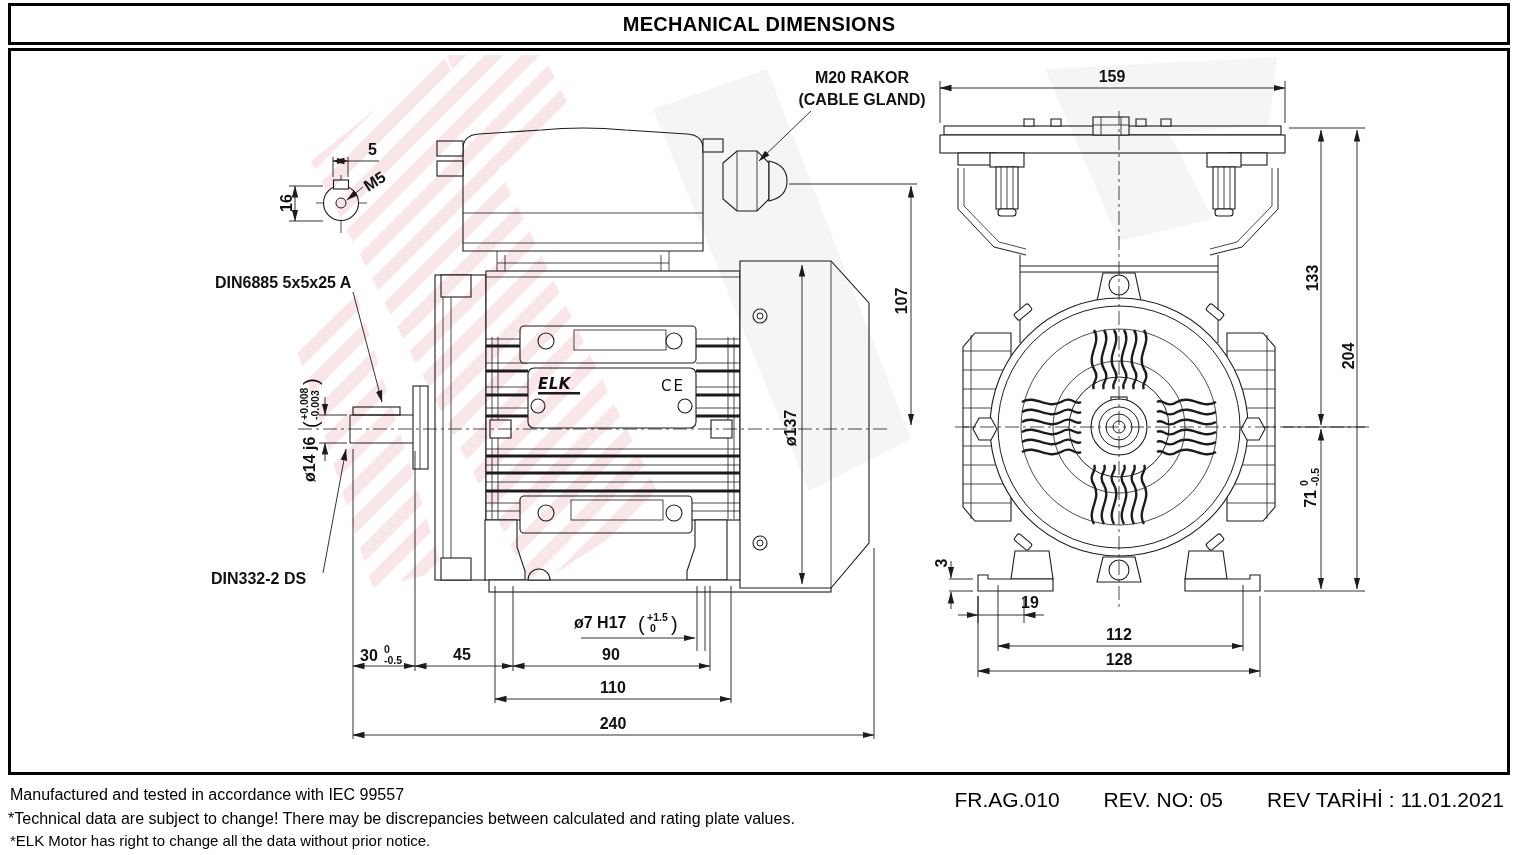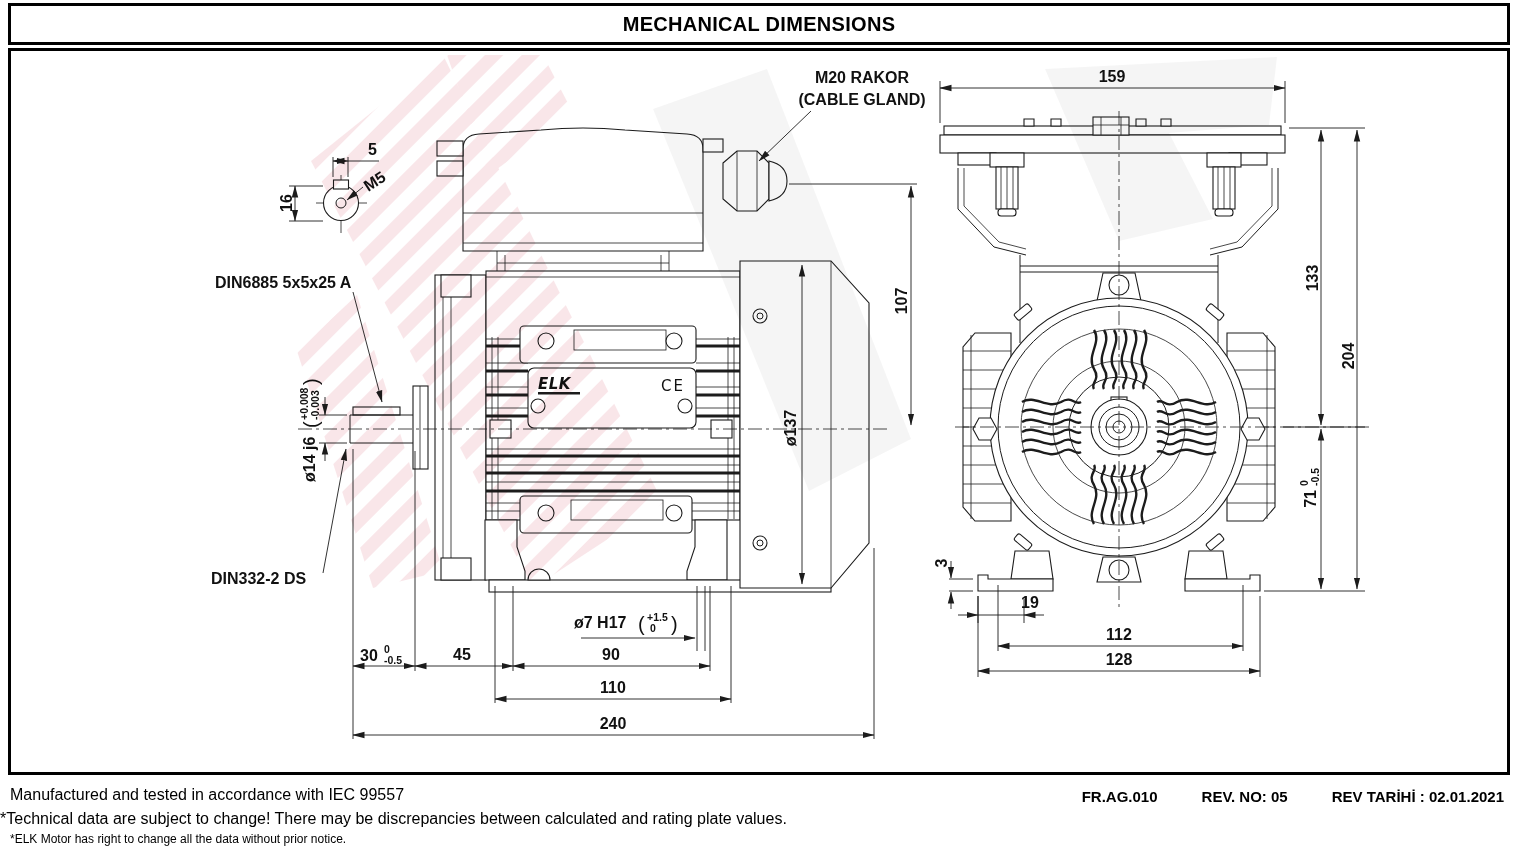--- a/index.html
+++ b/index.html
@@ -3,23 +3,23 @@
 <meta charset="utf-8">
 <style>
   html,body{margin:0;padding:0;background:#fff;width:1518px;height:855px;overflow:hidden;}
   body{position:relative;font-family:"Liberation Sans",sans-serif;color:#000;}
   .titlebox{position:absolute;left:8px;top:3px;width:1496px;height:36px;border:3px solid #000;
     display:flex;align-items:center;justify-content:center;}
   .titlebox span{font-size:20px;font-weight:bold;letter-spacing:.3px;}
   .mainbox{position:absolute;left:8px;top:48px;width:1496px;height:721px;border:3px solid #000;}
   .mainbox svg{position:absolute;left:0;top:0;width:100%;height:100%;}
   .foot1{position:absolute;left:10px;top:786px;font-size:16px;}
-  .footright{position:absolute;right:14px;top:788px;font-size:15px;display:flex;gap:44px;font-weight:bold;}
-  .foot2{position:absolute;left:0;top:810px;font-size:16px;}
-  .foot3{position:absolute;left:10px;top:832px;font-size:12px;}
+  .footright{position:absolute;right:14px;top:788px;font-size:21px;display:flex;gap:44px;}
+  .foot2{position:absolute;left:8px;top:810px;font-size:16px;}
+  .foot3{position:absolute;left:10px;top:832px;font-size:15px;}
   
   .s  {stroke:#1c1c1c;stroke-width:1;fill:none;}
   .th {stroke:#1c1c1c;stroke-width:.8;fill:none;}
   .tk {stroke:#1c1c1c;stroke-width:3.2;fill:none;}
   .w  {stroke:#1c1c1c;stroke-width:1.1;fill:#fff;}
   .dm {stroke:#1c1c1c;stroke-width:.9;fill:none;}
   .cl {stroke:#1c1c1c;stroke-width:.8;fill:none;stroke-dasharray:14 4 3 4;}
   text{fill:#111;}
   .dt {font:bold 16px "Liberation Sans",sans-serif;}
   .dts{font:bold 10.5px "Liberation Sans",sans-serif;}
@@ -355,16 +355,16 @@
     <polygon points="642,58 756,18 900,388 798,440" fill="#ececec"></polygon>
     <polygon points="1034,18 1266,6 1258,74 1158,82 1202,168 1108,190" fill="#ececec"></polygon>
   </g>
 </svg>
 </div>
 
 <div class="foot1">Manufactured and tested in accordance with  IEC 99557</div>
 <div class="footright">
   <span>FR.AG.010</span>
   <span>REV. NO: 05</span>
-  <span>REV TARİHİ : 02.01.2021</span>
+  <span>REV TARİHİ : 11.01.2021</span>
 </div>
 <div class="foot2">*Technical data are subject to change! There may be discrepancies between calculated and rating plate values.</div>
 <div class="foot3">*ELK Motor has right to change all the data without prior notice.</div>
 
 </body></html>

